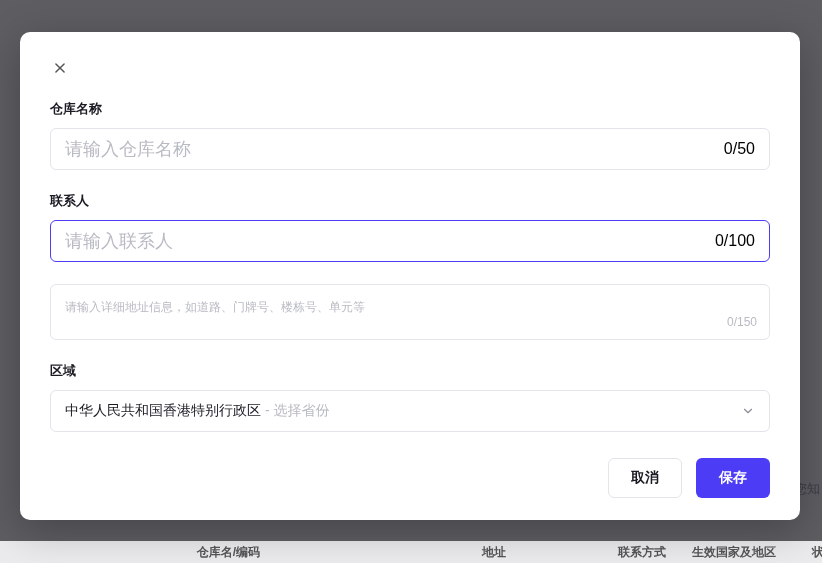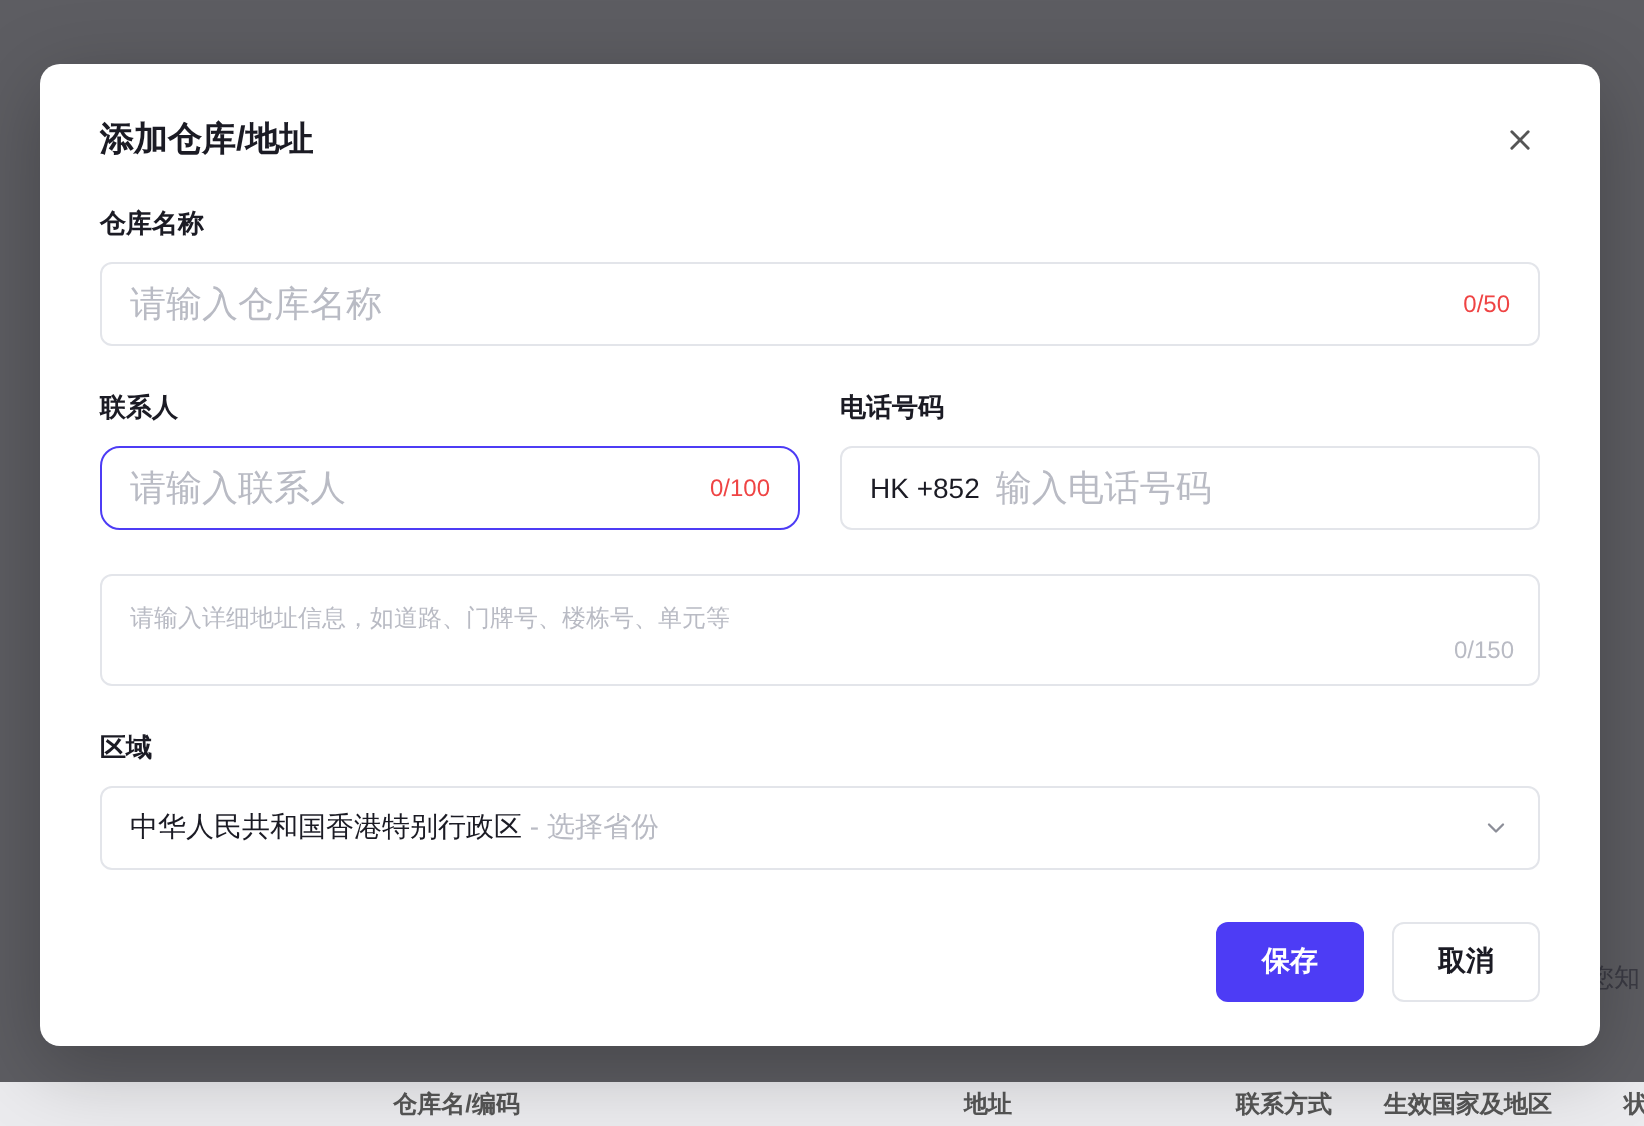--- a/index.html
+++ b/index.html
@@ -56,21 +56,21 @@
     border-radius: 6px;
     padding: 0 14px;
     height: 42px;
     font-size: 14px;
     color: #1b1b24;
     display: flex;
     align-items: center;
     background: #fff;
     position: relative;
   }
-  .input.active { border-color: #4d3cf5; border-radius: 10px; }
+  .input.active { border-color: #4d3cf5; }
   .input input {
     border: none; outline: none; flex: 1; font-size: 18px; color: #ec4899; background: transparent;
   }
   .input input::placeholder { color: #b9bbc4; }
   .textarea {
     width: 100%;
     border: 1px solid #e3e5ea;
     border-radius: 6px;
     padding: 12px 14px 24px 14px;
     min-height: 46px;
@@ -80,21 +80,21 @@
     width: 100%; border: none; outline: none; resize: none; font-size: 12px; color: #1b1b24; background: transparent; font-family: Liberation Serif, serif;
   }
   .textarea-input::placeholder { color: #b9bbc4; }
   .counter {
     position: absolute;
     right: 12px;
     bottom: 10px;
     font-size: 12px;
     color: #b9bbc4;
   }
-  .input .counter-right { font-size: 12px; color: #ef4444; margin-left: 8px; }
+  .input .counter-right { font-size: 16px; color: #000000; margin-left: 8px; }
 
   .row-2 { display: flex; gap: 20px; }
   .row-2 > .col { flex: 1; }
 
   .phone-prefix { color: #1b1b24; font-size: 14px; margin-right: 8px; white-space: nowrap; }
 
   .select {
     width: 100%;
     border: 1px solid #e3e5ea;
     border-radius: 6px;
@@ -126,21 +126,20 @@
 <div class="bg-row bottom">
   <div class="bg-cell1">仓库名/编码</div>
   <div class="bg-cell2">地址</div>
   <div class="bg-cell3">联系方式</div>
   <div class="bg-cell4">生效国家及地区</div>
   <div class="bg-cell5">状态</div>
 </div>
 
 <div class="modal">
   <div class="modal-header">
-    <div class="modal-title">添加仓库/地址</div>
     <div class="close-btn">
       <svg viewBox="0 0 24 24" fill="none" stroke="currentColor" stroke-width="2.5" stroke-linecap="round">
           <line x1="5" y1="5" x2="19" y2="19"></line>
           <line x1="19" y1="5" x2="5" y2="19"></line>
         </svg>
     </div>
   </div>
 
   <div class="field-wrap">
     <label class="label">仓库名称</label>
@@ -151,27 +150,20 @@
   </div>
 
   <div class="row-2">
     <div class="col field-wrap">
       <label class="label">联系人</label>
       <div class="input active">
         <input type="text" placeholder="请输入联系人" style="">
         <span class="counter-right">0/100</span>
       </div>
     </div>
-    <div class="col field-wrap">
-      <label class="label">电话号码</label>
-      <div class="input">
-        <span class="phone-prefix">HK +852</span>
-        <input type="text" placeholder="输入电话号码" style="">
-      </div>
-    </div>
   </div>
 
   <div class="field-wrap">
     <div class="textarea">
       <input class="textarea-input" type="text" placeholder="请输入详细地址信息，如道路、门牌号、楼栋号、单元等" style="">
       <span class="counter">0/150</span>
     </div>
   </div>
 
   <div class="field-wrap" style="margin-bottom:0">
@@ -180,16 +172,16 @@
       <span class="select-text">
         <span>中华人民共和国香港特别行政区</span><span class="muted"> - </span><span class="muted">选择省份</span>
       </span>
       <svg class="chevron" viewBox="0 0 24 24" fill="none" stroke="currentColor" stroke-width="2" stroke-linecap="round" stroke-linejoin="round">
           <polyline points="6 9 12 15 18 9"></polyline>
         </svg>
     </div>
   </div>
 
   <div class="footer">
+    <div class="btn secondary">取消</div>
     <div class="btn primary">保存</div>
-    <div class="btn secondary">取消</div>
   </div>
 </div>
 
 </body></html>

